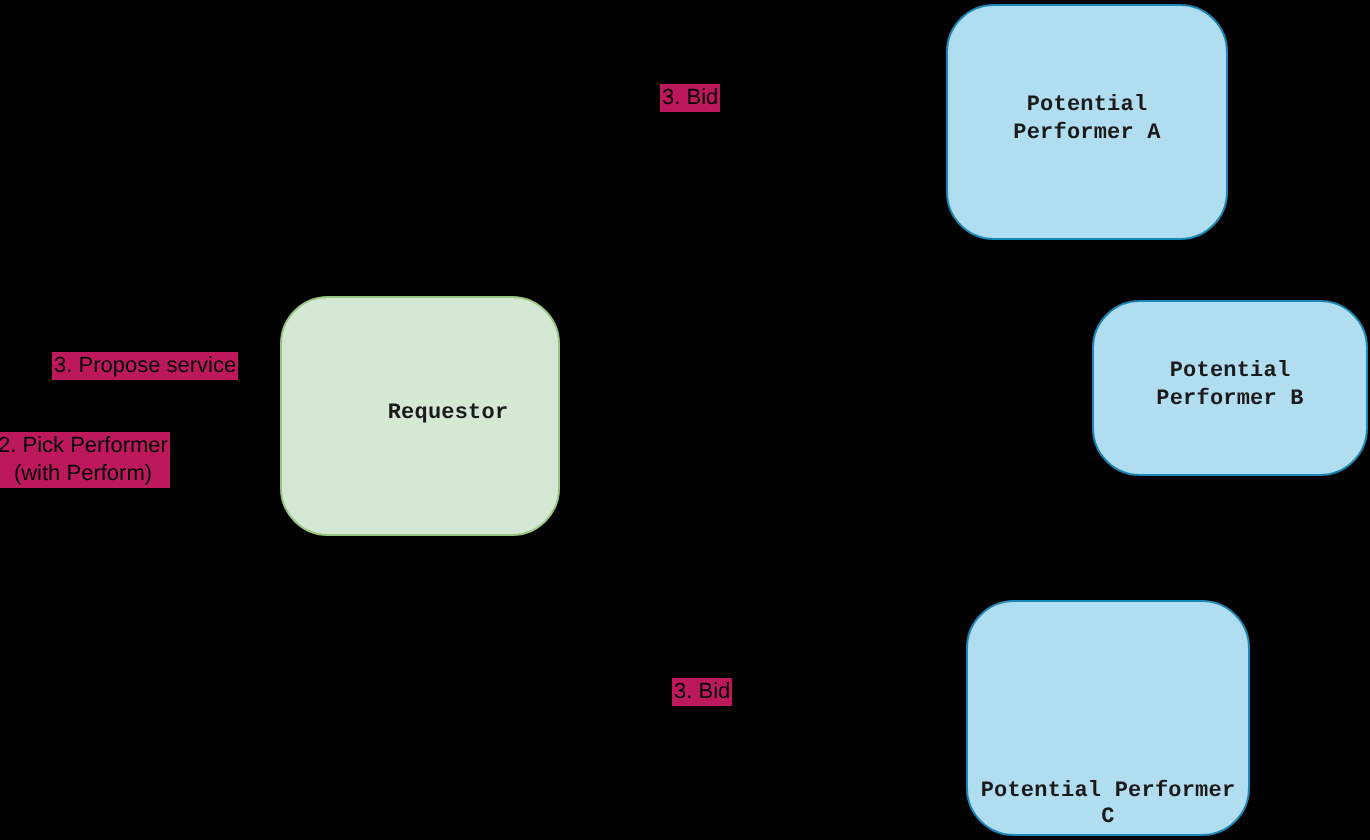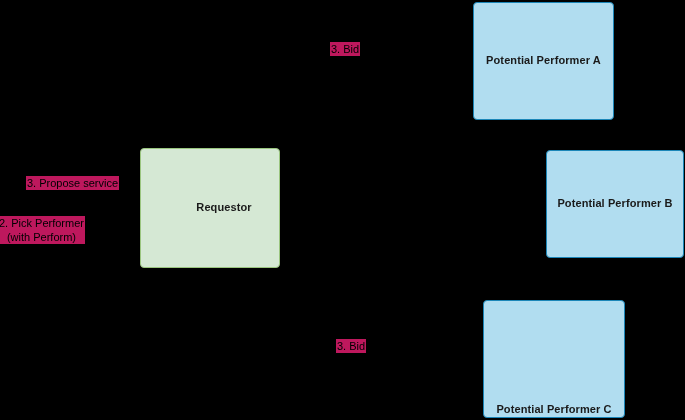--- a/index.html
+++ b/index.html
@@ -15,27 +15,28 @@
     background: #000000;
     overflow: hidden;
     font-family: "Liberation Sans", "DejaVu Sans", sans-serif;
     -webkit-font-smoothing: antialiased;
   }
 
   
   .node {
     position: absolute;
     box-sizing: border-box;
-    border-radius: 4px;
+    border-radius: 24px;
     border-style: solid;
     border-width: 1px;
     display: flex;
     align-items: center;
     justify-content: center;
     text-align: center;
+    font-family: Liberation Mono, monospace;
   }
   .node .node-label {
     font-size: 11px;
     font-weight: bold;
     color: #1a1a1a;
     letter-spacing: 0.1px;
     line-height: 1.25;
     padding: 0 6px;
   }
   .node.requestor {
@@ -74,21 +75,21 @@
 <div id="canvas">
 
   <div class="node requestor" style="left:140px; top:148px; width:140px; height:120px;">
     <span class="node-label">Requestor</span>
   </div>
 
   <div class="node performer" style="left:473px; top:2px; width:141px; height:118px;">
     <span class="node-label">Potential Performer A</span>
   </div>
 
-  <div class="node performer" style="left:546px; top:150px; width:138px; height:108px;text-align:center;">
+  <div class="node performer" style="left:546px; top:150px; width:138px; height:88px;text-align:center;">
     <span class="node-label">Potential Performer B</span>
   </div>
 
   <div class="node performer" style="left:483px; top:300px; width:142px; height:118px;align-items:flex-end;">
     <span class="node-label">Potential Performer C</span>
   </div>
 
   <div class="edge-label" style="left:26px; top:176px;">3. Propose service</div>
 
 

